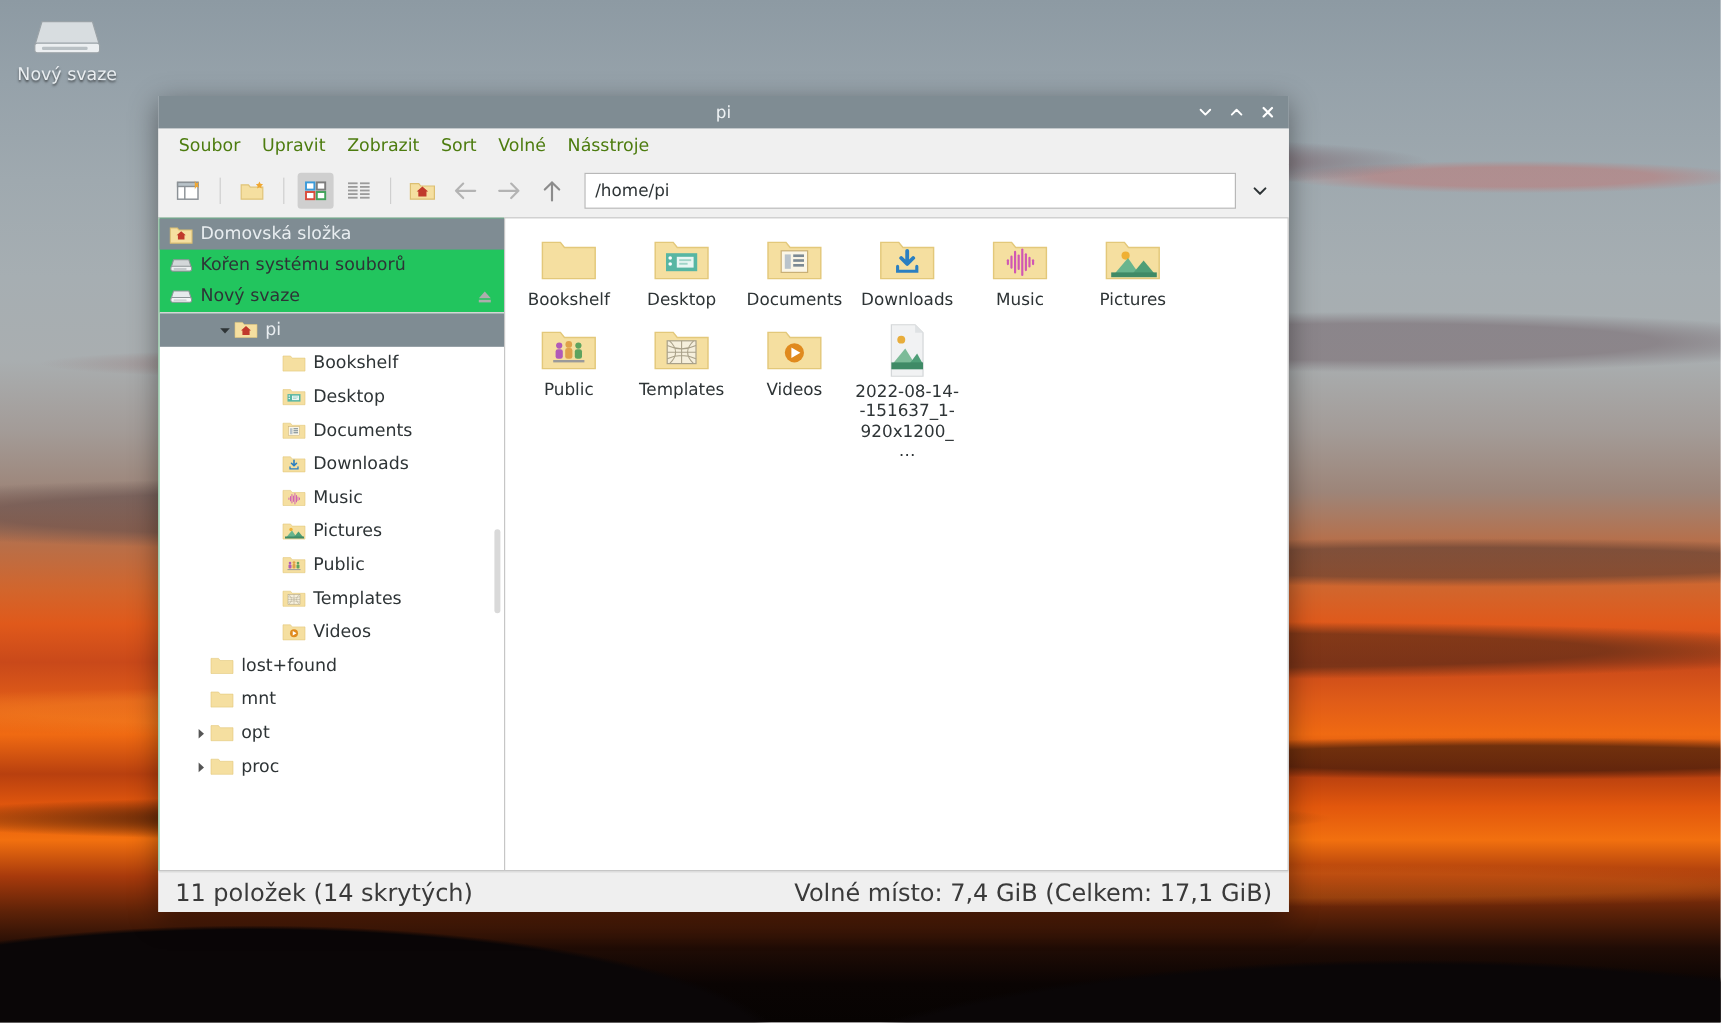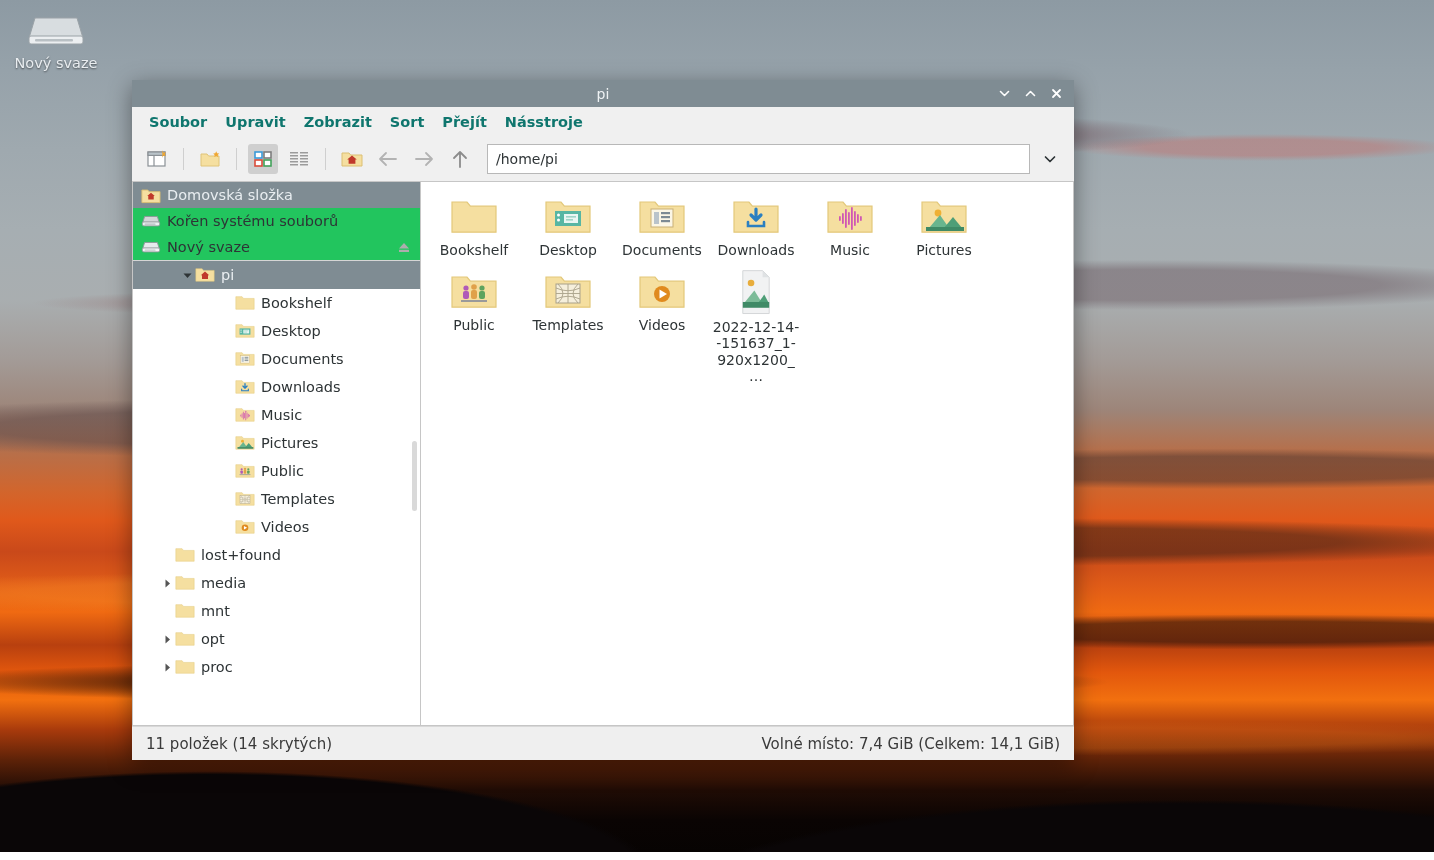--- a/index.html
+++ b/index.html
@@ -94,21 +94,21 @@
     width: 16px; height: 16px; display: flex; align-items: center; justify-content: center;
     color: #ffffff; font-size: 13px; line-height: 1; cursor: pointer;
   }
 
   
   #menubar {
     height: 30px; background: #f0f0f0; display: flex; align-items: center;
     padding: 0 8px; gap: 0; flex: none;
   }
   #menubar .mi {
-    padding: 4px 9px; font-size: 14.5px; color: #0f766e; cursor: pointer; border-radius: 2px; font-weight: bold;
+    padding: 4px 9px; font-size: 14.5px; color: #4d7c0f; cursor: pointer; border-radius: 2px;
   }
 
   
   #toolbar {
     height: 44px; background: #f0f0f0; display: flex; align-items: center;
     padding: 0 10px; gap: 6px; flex: none;
   }
   .tb-btn {
     width: 30px; height: 30px; display: flex; align-items: center; justify-content: center;
     border-radius: 3px; cursor: pointer; flex: none;
@@ -171,21 +171,21 @@
   }
   .fitem .fname {
     font-size: 14px; color: #2e3436; text-align: center; line-height: 1.18;
     word-break: break-word; max-width: 92px;
   }
 
   
   #statusbar {
     height: 34px; background: #efefef; border-top: 1px solid #d8d8d8;
     display: flex; align-items: center; justify-content: space-between;
-    padding: 0 14px; font-size: 15px; color: #3a3a3a; flex: none;
+    padding: 0 14px; font-size: 20px; color: #3a3a3a; flex: none;
   }
   svg { display: block; }
 </style>
 </head>
 <body>
 
 <div id="desktop">
   <div class="cloudband cb1"></div>
   <div class="cloudband cb2"></div>
   <div class="cloudband cb3"></div>
@@ -224,21 +224,21 @@
             </svg>
         </div>
       </div>
     </div>
 
     <div id="menubar">
       <div class="mi">Soubor</div>
       <div class="mi">Upravit</div>
       <div class="mi">Zobrazit</div>
       <div class="mi">Sort</div>
-      <div class="mi">Přejít</div>
+      <div class="mi">Volné</div>
       <div class="mi">Násstroje</div>
     </div>
 
     <div id="toolbar">
       <div class="tb-btn">
         <svg width="22" height="22" viewBox="0 0 22 22">
           <rect x="2" y="4" width="17" height="14" fill="#ffffff" stroke="#8b9196" stroke-width="1.2"></rect>
           <rect x="2" y="4" width="17" height="3.4" fill="#b9c3c9" stroke="#8b9196" stroke-width="1.2"></rect>
           <line x1="8" y1="7.4" x2="8" y2="18" stroke="#8b9196" stroke-width="1.2"></line>
           <path d="M16 2 l1.6 3.2 3.2 -1.0 -1.3 3 1.3 3 -3.2 -1 -1.6 3.2z" fill="#f0a731" transform="translate(0.5,0.2) scale(.72) translate(6,1)"></path>
@@ -503,34 +503,20 @@
                 <span class="tw-arrow"></span>
                 <span class="ticon">
                   <svg width="20" height="17" viewBox="0 0 48 40">
                     <path d="M2 6 h15 l3.4 4.2 h25.6 v26 h-44 z" fill="#f5dfa0" stroke="#e3c87a" stroke-width="1.2"></path>
                   </svg>
                 </span>
                 <span>lost+found</span>
               </div>
               <div class="trow">
                 <span class="tw-spacer" style="width: 26px;"></span>
-                <span class="tw-arrow">
-                  <svg width="11" height="11" viewBox="0 0 11 11">
-                    <path d="M3.5 1.5 L8 5.5 L3.5 9.5 z" fill="#555"></path>
-                  </svg>
-                </span>
-                <span class="ticon">
-                  <svg width="20" height="17" viewBox="0 0 48 40">
-                    <path d="M2 6 h15 l3.4 4.2 h25.6 v26 h-44 z" fill="#f5dfa0" stroke="#e3c87a" stroke-width="1.2"></path>
-                  </svg>
-                </span>
-                <span>media</span>
-              </div>
-              <div class="trow">
-                <span class="tw-spacer" style="width: 26px;"></span>
                 <span class="tw-arrow"></span>
                 <span class="ticon">
                   <svg width="20" height="17" viewBox="0 0 48 40">
                     <path d="M2 6 h15 l3.4 4.2 h25.6 v26 h-44 z" fill="#f5dfa0" stroke="#e3c87a" stroke-width="1.2"></path>
                   </svg>
                 </span>
                 <span>mnt</span>
               </div>
               <div class="trow">
                 <span class="tw-spacer" style="width: 26px;"></span>
@@ -686,23 +672,23 @@
             <span>
               <svg width="48" height="46.2" viewBox="0 0 48 56">
     <path d="M8 2 h24 l8 8 v44 h-32 z" fill="#f1f2f3" stroke="#d3d6d8" stroke-width="1.2"></path>
     <path d="M32 2 v8 h8 z" fill="#dfe2e4"></path>
     <circle cx="18" cy="17" r="4" fill="#e8ad3c"></circle>
     <path d="M9 42 L22 26 L32 42 z" fill="#7cbb98"></path>
     <path d="M26 42 L34 31 L40 42 z" fill="#4e9e77"></path>
     <rect x="8" y="40" width="32" height="7" fill="#3f8a66"></rect>
   </svg>
             </span>
-            <span class="fname">2022-12-14--151637_1-920x1200_…</span>
+            <span class="fname">2022-08-14--151637_1-920x1200_…</span>
           </div>
         </div>
     </div>
 
     <div id="statusbar">
       <span>11 položek (14 skrytých)</span>
-      <span>Volné místo: 7,4 GiB (Celkem: 14,1 GiB)</span>
+      <span>Volné místo: 7,4 GiB (Celkem: 17,1 GiB)</span>
     </div>
   </div>
 </div>
 
 </body></html>

